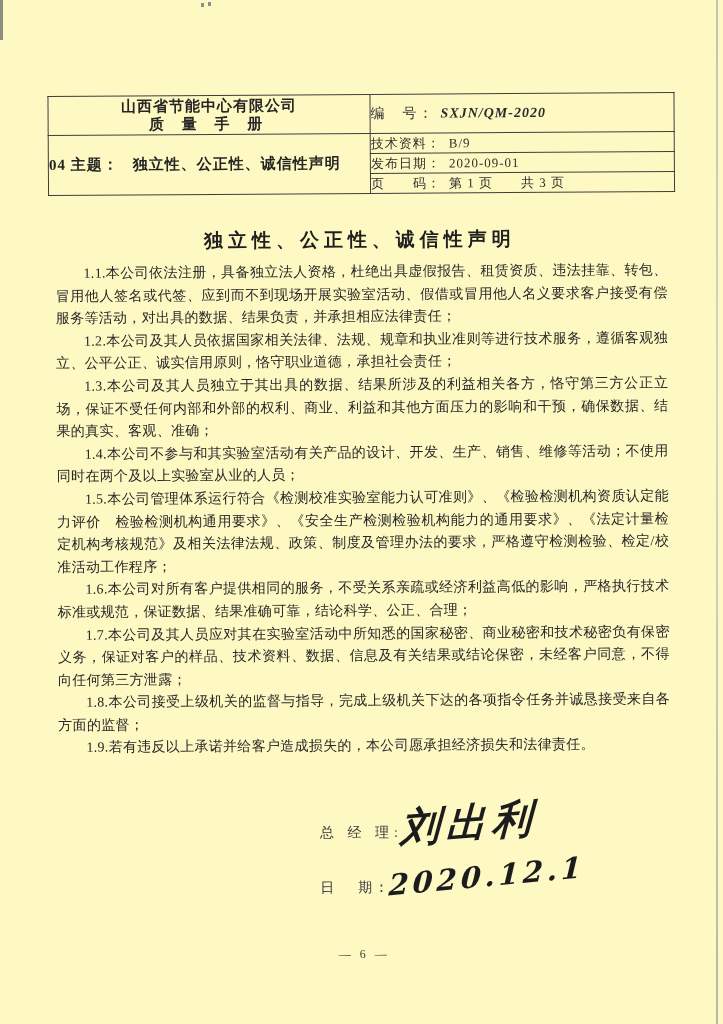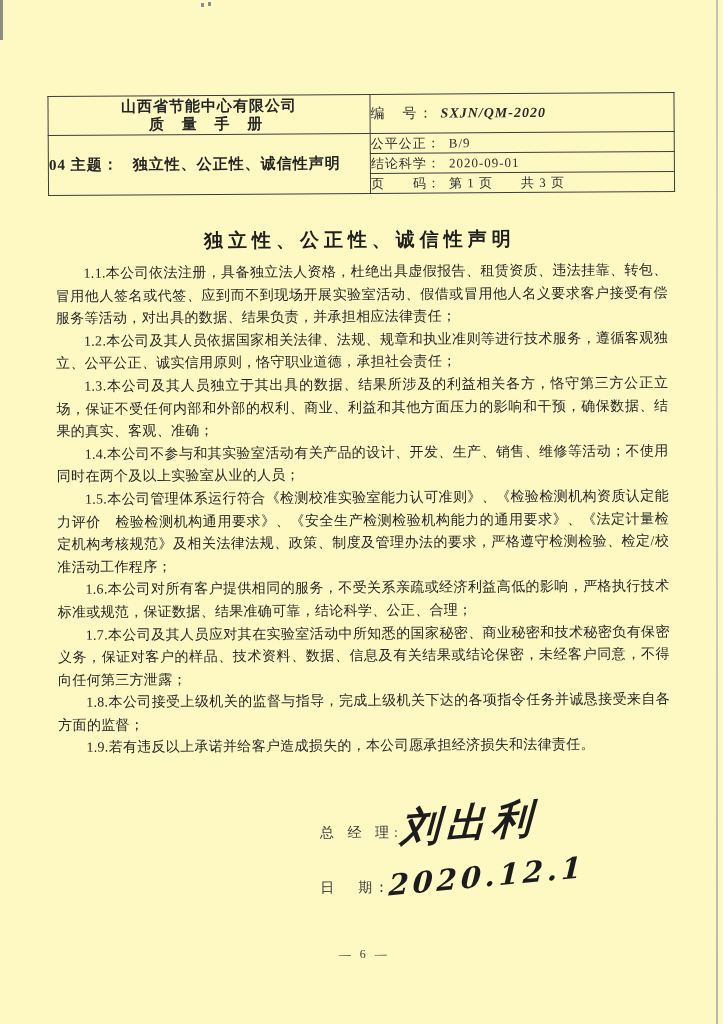--- a/index.html
+++ b/index.html
@@ -81,26 +81,26 @@
         </td>
         <td class="docnum-cell">
           <span class="docnum-label">编　号：</span><span class="docnum-value">SXJN/QM-2020</span>
         </td>
       </tr>
       <tr>
         <td class="subject-cell" rowspan="3">
           <span class="subject-label">04 主题：</span><span class="subject-value">独立性、公正性、诚信性声明</span>
         </td>
         <td class="meta-cell">
-          <span class="meta-label">公平公正：</span><span class="meta-value">B/9</span>
+          <span class="meta-label">技术资料：</span><span class="meta-value">B/9</span>
         </td>
       </tr>
       <tr>
         <td class="meta-cell">
-          <span class="meta-label">结论科学：</span><span class="meta-value">2020-09-01</span>
+          <span class="meta-label">发布日期：</span><span class="meta-value">2020-09-01</span>
         </td>
       </tr>
       <tr>
         <td class="meta-cell">
           <span class="meta-label">页　　码：</span><span class="meta-value">第 1 页　　共 3 页</span>
         </td>
       </tr>
     </tbody>
       </table>
 

